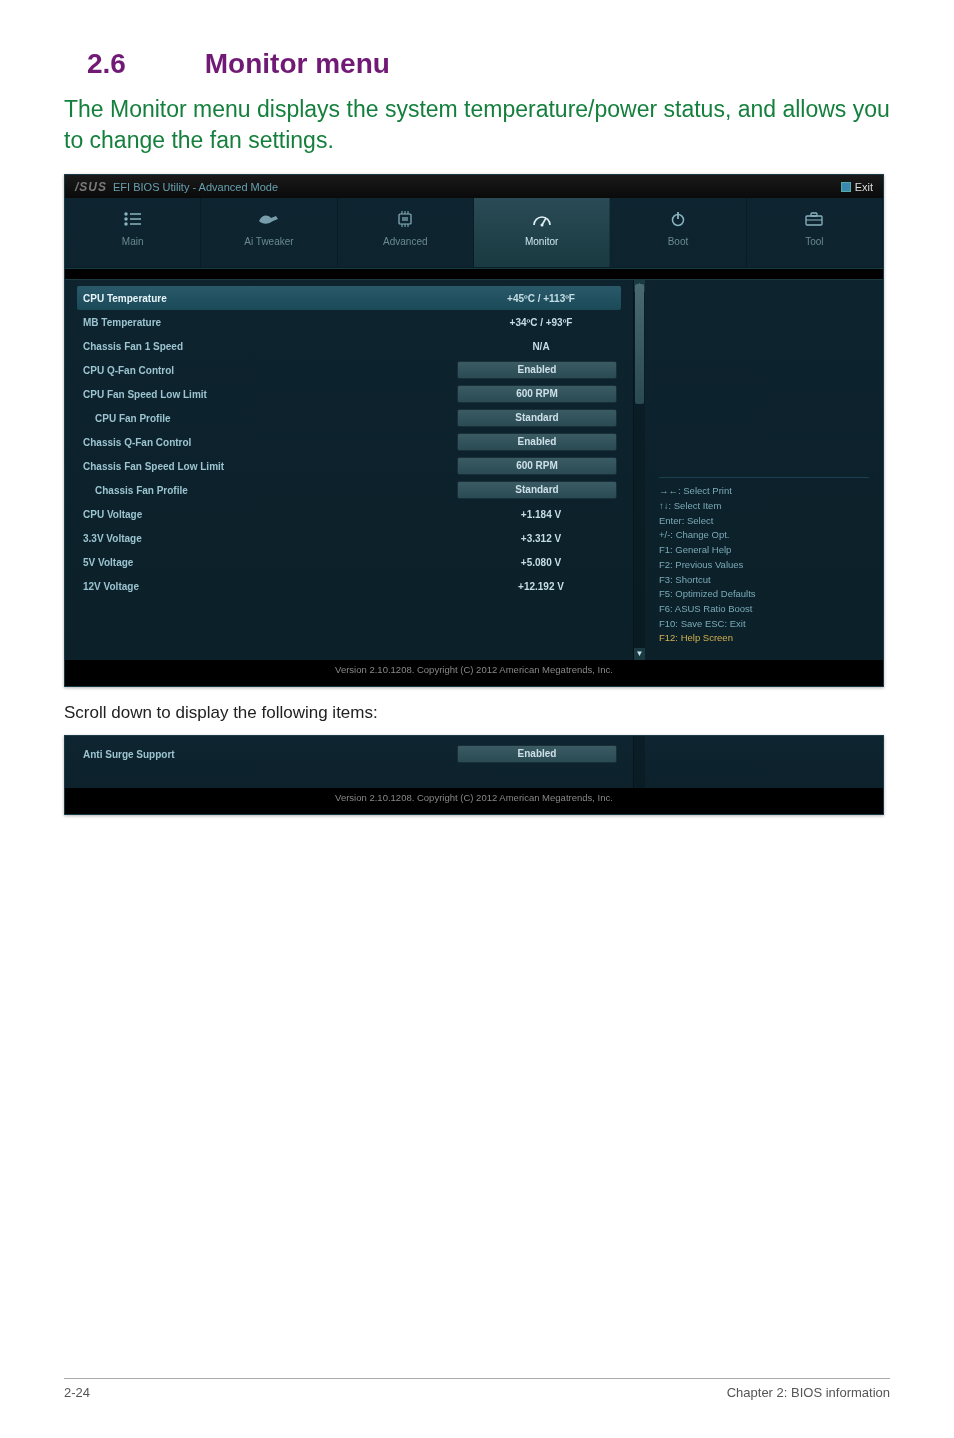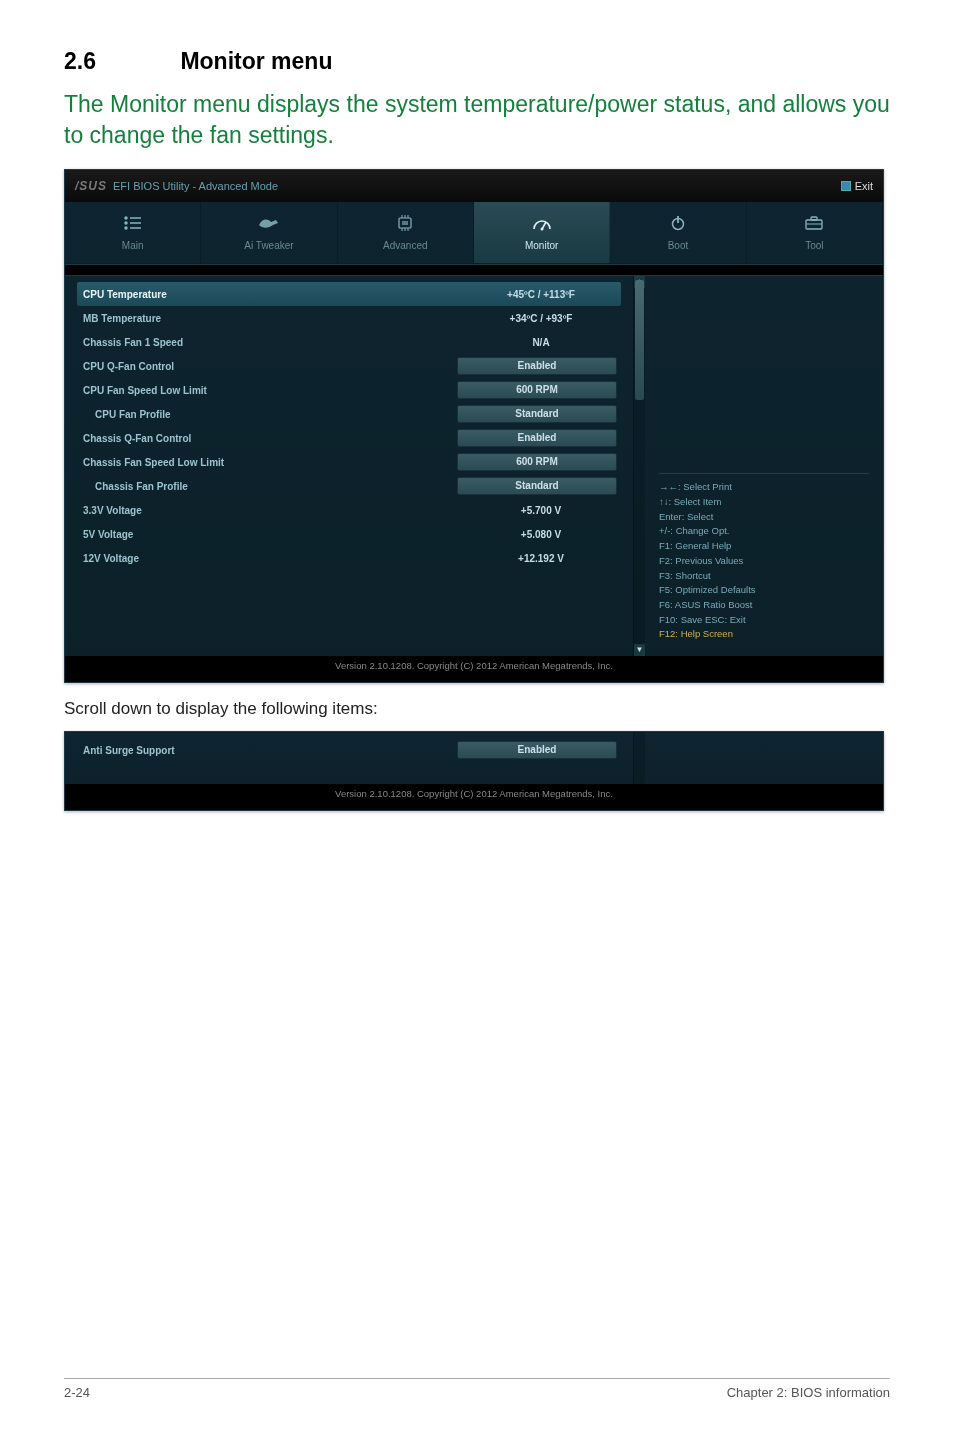--- a/index.html
+++ b/index.html
@@ -5,58 +5,59 @@
   * { margin: 0; padding: 0; box-sizing: border-box; }
   body {
     width: 954px;
     height: 1438px;
     background: #fff;
     font-family: Arial, Helvetica, sans-serif;
     color: #333;
     padding: 48px 64px;
   }
   .section-title {
-    font-size: 23px;
+    font-size: 28px;
     font-weight: bold;
-    color: #000000;
+    color: #701a75;
+    margin-left: 23px;
   }
   .section-title .num { display: inline-block; width: 110px; }
   .intro-text {
     font-size: 23px;
     color: #15803d;
     margin-top: 14px;
     margin-bottom: 18px;
     line-height: 1.35;
   }
   .bios-window {
     width: 820px;
     background: linear-gradient(#0e2430, #0b2028);
     border: 1px solid #1a3a48;
     font-size: 11px;
     color: #b8d6de;
     box-shadow: 0 1px 3px rgba(0,0,0,.3);
   }
   .bios-titlebar {
-    height: 32px;
+    height: 23px;
     background: linear-gradient(#1a1a1a, #0a0a0a);
     display: flex;
     align-items: center;
     padding: 0 10px;
     color: #888;
     font-size: 12px;
     justify-content: space-between;
   }
   .bios-title-left { display: flex; align-items: center; gap: 6px; }
   .brand { color: #7a7a7a; font-weight: bold; font-style: italic; letter-spacing: 1px; }
   .utility-name { color: #66a0b0; font-size: 11px; }
   .exit-btn { display: flex; align-items: center; gap: 4px; color: #ddd; font-size: 11px; }
   .exit-icon { width: 10px; height: 10px; background: #3a8ab0; border: 1px solid #5aa; }
   .tabs {
     display: flex;
-    height: 62px;
+    height: 70px;
     border-bottom: 1px solid #0a2028;
   }
   .tab {
     flex: 1;
     text-align: center;
     padding-top: 10px;
     color: #6a8a92;
     font-size: 10px;
     border-right: 1px solid rgba(0,0,0,.2);
     position: relative;
@@ -315,22 +316,26 @@
       </div>
       <div class="row">
         <div class="label">Chassis Fan Speed Low Limit</div>
         <div class="value btn">600 RPM</div>
       </div>
       <div class="row indent">
         <div class="label">Chassis Fan Profile</div>
         <div class="value btn">Standard</div>
       </div>
       <div class="row">
+        <div class="label">CPU Voltage</div>
+        <div class="value">+1.184 V</div>
+      </div>
+      <div class="row">
         <div class="label">3.3V Voltage</div>
-        <div class="value">+5.700 V</div>
+        <div class="value">+3.312 V</div>
       </div>
       <div class="row">
         <div class="label">5V Voltage</div>
         <div class="value">+5.080 V</div>
       </div>
       <div class="row">
         <div class="label">12V Voltage</div>
         <div class="value">+12.192 V</div>
       </div>
 

